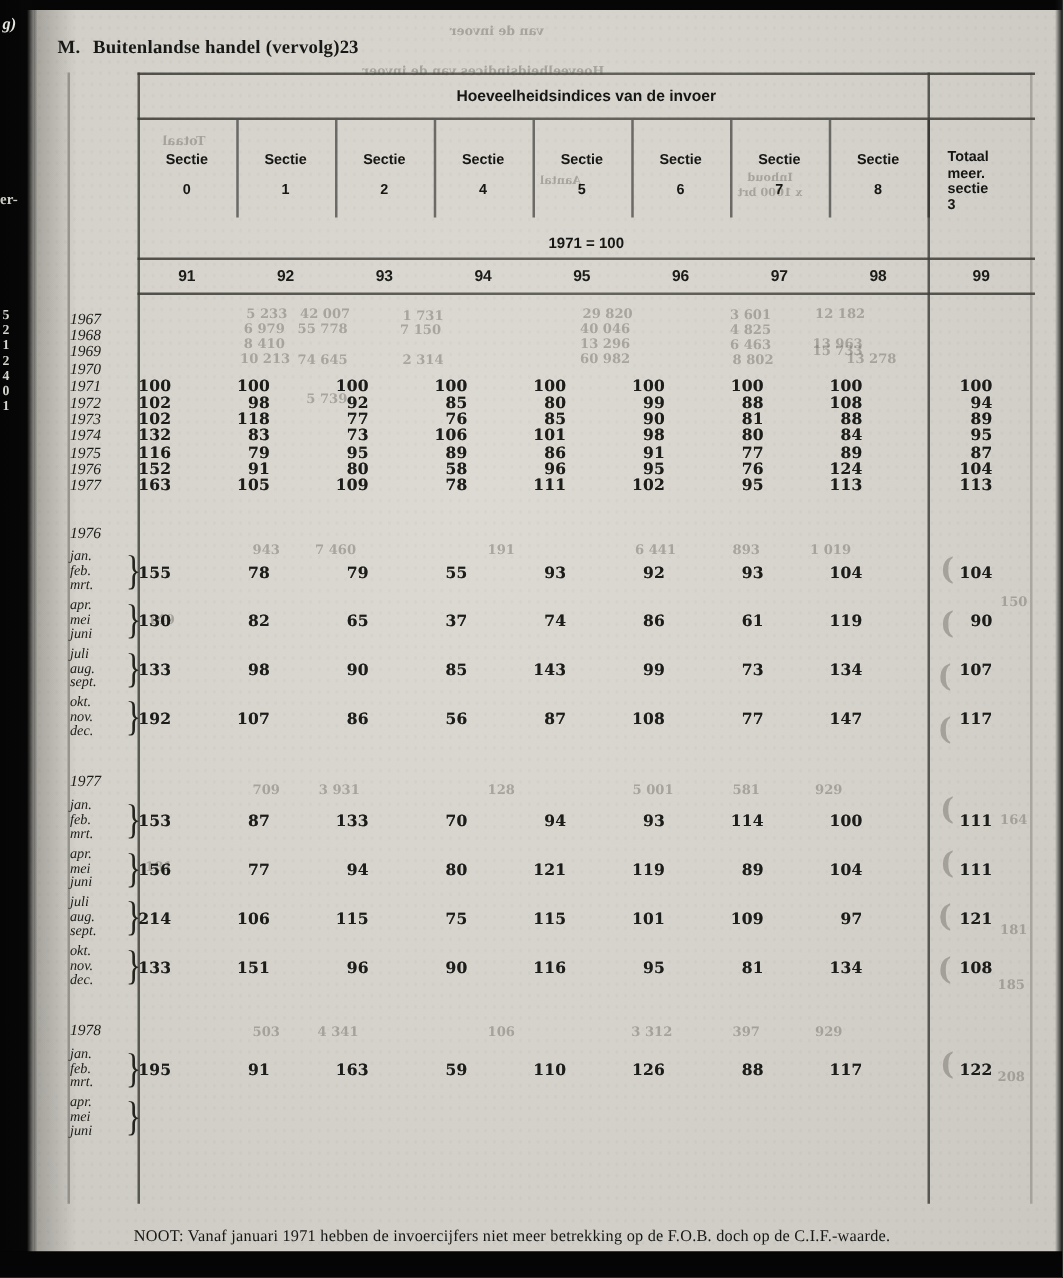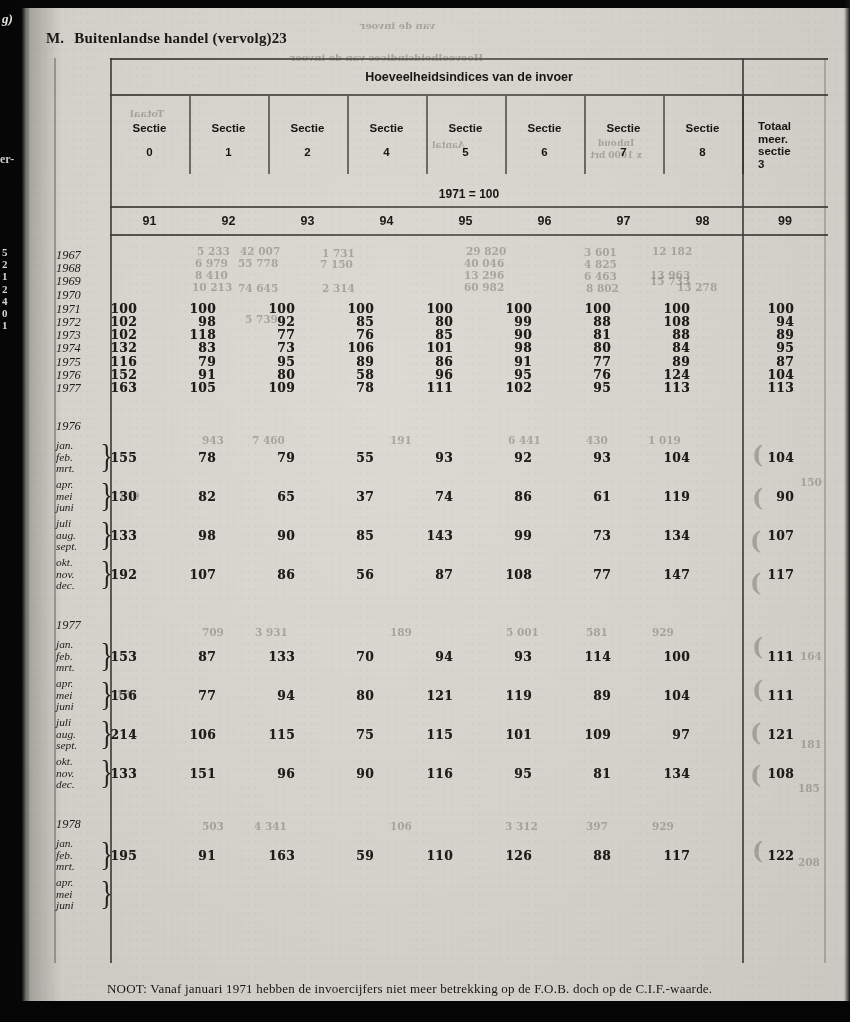--- a/index.html
+++ b/index.html
@@ -125,27 +125,27 @@
       <span class="bleed" style="left: 192px; top: 281px;">10 213</span>
       <span class="bleed" style="left: 238px; top: 282px;">74 645</span>
       <span class="bleed" style="left: 322px; top: 282px;">2 314</span>
       <span class="bleed" style="left: 464px; top: 281px;">60 982</span>
       <span class="bleed" style="left: 586px; top: 282px;">8 802</span>
       <span class="bleed" style="left: 650px; top: 281px; margin-left: 27px;">13 278</span>
       <span class="bleed" style="left: 202px; top: 434px;">943</span>
       <span class="bleed" style="left: 252px; top: 434px;">7 460</span>
       <span class="bleed" style="left: 390px; top: 434px;">191</span>
       <span class="bleed" style="left: 508px; top: 434px;">6 441</span>
-      <span class="bleed" style="left: 586px; top: 434px;">430</span>
+      <span class="bleed" style="left: 586px; top: 434px;">893</span>
       <span class="bleed" style="left: 648px; top: 434px;">1 019</span>
       <span class="bleed" style="left: 118px; top: 490px;">149</span>
       <span class="bleed" style="left: 800px; top: 452px; margin-top: 24px;">150</span>
       <span class="bleed" style="left: 202px; top: 626px;">709</span>
       <span class="bleed" style="left: 255px; top: 626px;">3 931</span>
-      <span class="bleed" style="left: 390px; top: 626px;">189</span>
+      <span class="bleed" style="left: 390px; top: 626px;">128</span>
       <span class="bleed" style="left: 506px; top: 626px;">5 001</span>
       <span class="bleed" style="left: 586px; top: 626px;">581</span>
       <span class="bleed" style="left: 652px; top: 626px;">929</span>
       <span class="bleed" style="left: 800px; top: 650px;">164</span>
       <span class="bleed" style="left: 116px; top: 688px;">181</span>
       <span class="bleed" style="left: 800px; top: 738px;">181</span>
       <span class="bleed" style="left: 798px; top: 782px;">185</span>
       <span class="bleed" style="left: 202px; top: 820px;">503</span>
       <span class="bleed" style="left: 254px; top: 820px;">4 341</span>
       <span class="bleed" style="left: 390px; top: 820px;">106</span>

